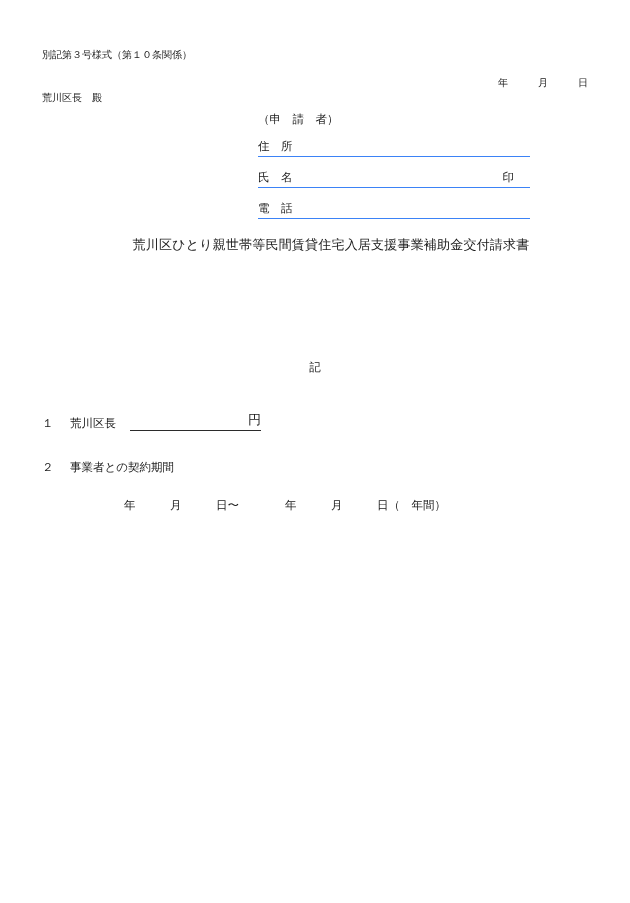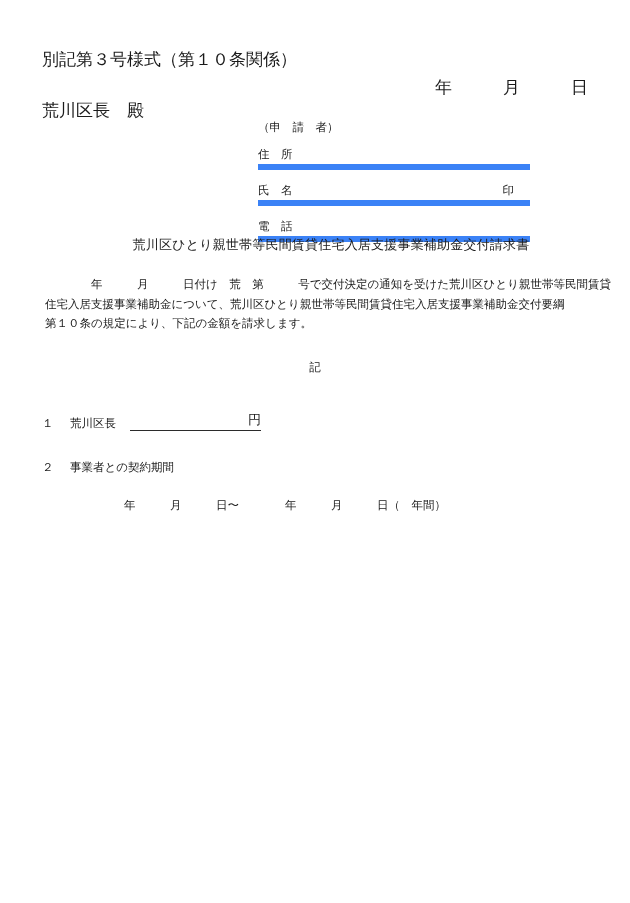--- a/index.html
+++ b/index.html
@@ -13,59 +13,58 @@
   }
   .page {
     position: relative;
     width: 630px;
     height: 903px;
     background: #ffffff;
     overflow: hidden;
   }
   .txt {
     position: absolute;
-    font-size: 17px;
+    font-size: 10px;
     line-height: 1.4;
     white-space: pre;
     color: #1a1a1a;
   }
   
   #form-code {
     left: 42px;
     top: 48px;
   }
   #date-line-top {
     left: 0;
     top: 76px;
     width: 588px;
     text-align: right;
   }
   #addressee {
     left: 42px;
     top: 91px;
-    margin-top: 8px;
   }
   
   .applicant-block {
     position: absolute;
     left: 258px;
     top: 108px;
     width: 272px;
   }
   #applicant-heading {
     position: relative;
     font-size: 11.5px;
     white-space: pre;
-    margin: 12px 0 8px 0;
+    margin: 4px 0 8px 0;
   }
   .field-row {
     position: relative;
     display: flex;
     align-items: flex-end;
-    border-bottom: 6px solid #3b82f6;
+    border-bottom: 1px solid #3b82f6;
     height: 21px;
     margin-bottom: 9px;
   }
   .field-label {
     font-size: 11.5px;
     white-space: pre;
     padding-bottom: 2px;
   }
   .field-fill {
     flex: 1 1 auto;
@@ -192,25 +191,20 @@
 
     <div class="field-row">
       <span class="field-label">電　話</span>
       <span class="field-fill"></span>
     </div>
 
   </div>
 
   <div id="doc-title">荒川区ひとり親世帯等民間賃貸住宅入居支援事業補助金交付請求書</div>
 
-  <div class="body-par">
-    <div class="ln">　　　　年　　　月　　　日付け　荒　第　　　号で交付決定の通知を受けた荒川区ひとり親世帯等民間賃貸</div>
-    <div class="ln">住宅入居支援事業補助金について、荒川区ひとり親世帯等民間賃貸住宅入居支援事業補助金交付要綱</div>
-    <div class="ln">第１０条の規定により、下記の金額を請求します。</div>
-  </div>
 
   <div id="ki-marker">記</div>
 
   <div id="item1-row">
     <span id="item1-num">１</span>
     <span id="item1-label">荒川区長</span>
     <span id="amount-field">
       <span></span>
       <span id="amount-unit">円</span>
     </span>

